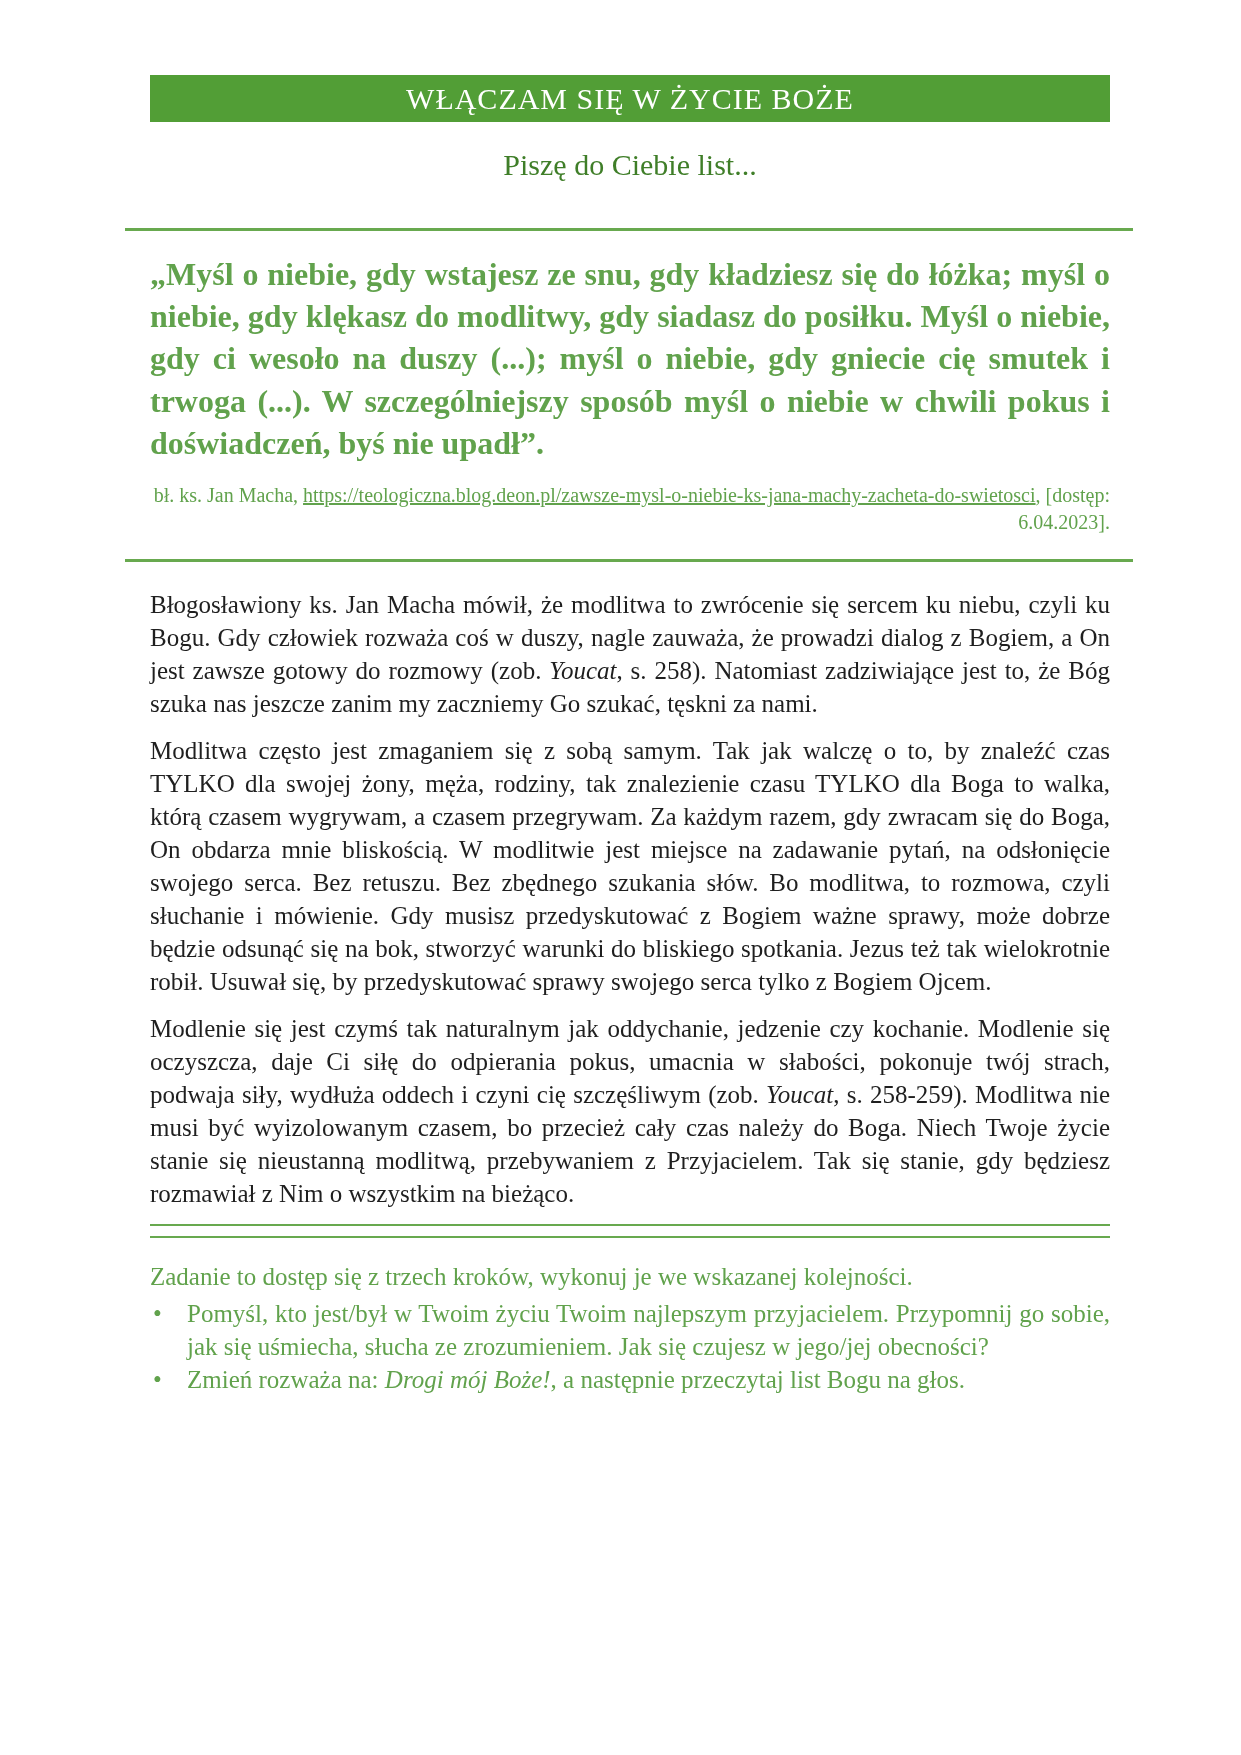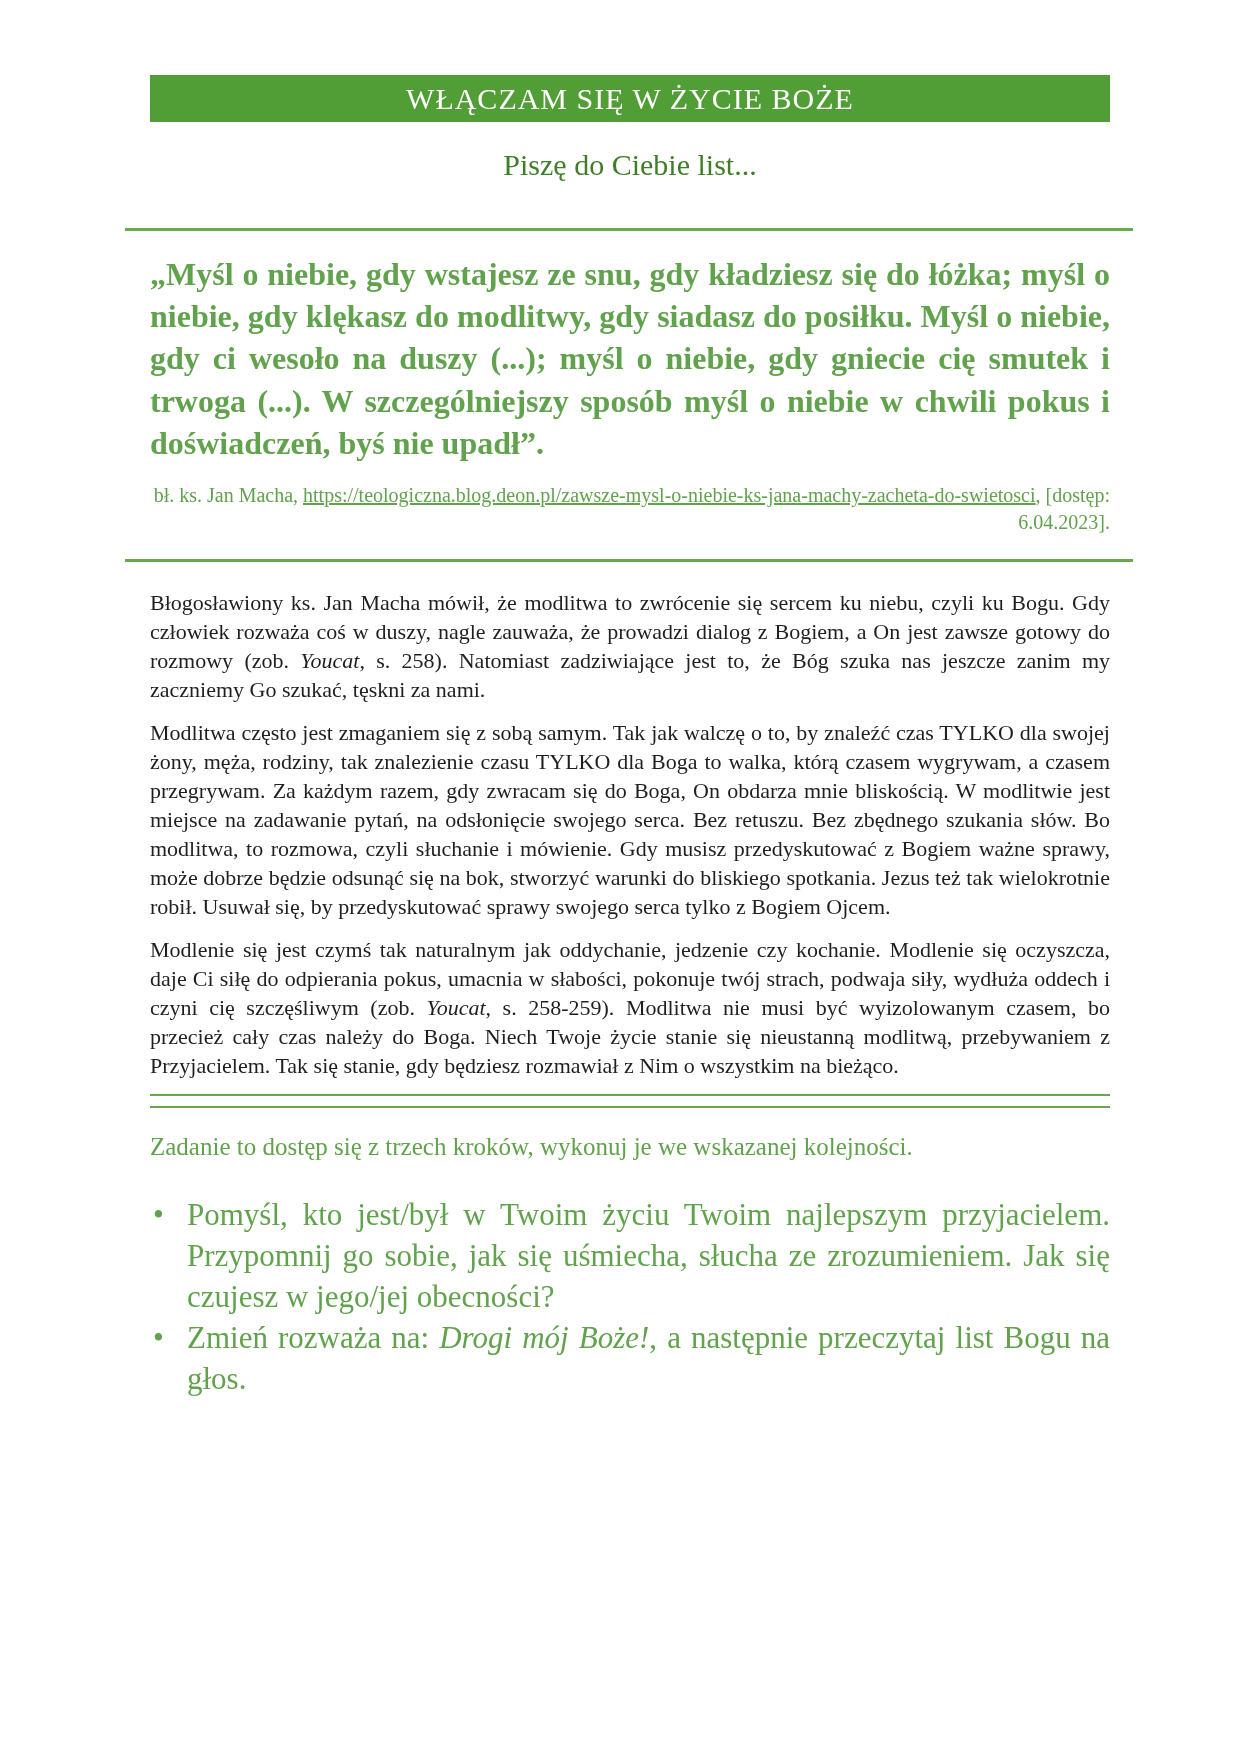--- a/index.html
+++ b/index.html
@@ -54,21 +54,21 @@
     line-height: 1.32;
     text-align: right;
   }
   .attribution a {
     color: inherit;
     text-decoration: underline;
     word-break: break-word;
   }
   .body-text {
     margin: 26px 131px 0 150px;
-    font-size: 22px;
+    font-size: 25px;
     line-height: 1.32;
     text-align: justify;
   }
   .body-text p { margin: 0 0 14px 0; }
   .it { font-style: italic; }
   .task-rule {
     margin: 14px 131px 0 150px;
     border: none;
     border-top: 2px solid var(--rule-green, #68a94f);
     height: 0;
@@ -82,25 +82,25 @@
     font-weight: normal;
     letter-spacing: 1px;
   }
   .task-intro {
     margin: 22px 131px 0 150px;
     color: var(--text-green, #61a24c);
     font-size: 25px;
     line-height: 1.32;
   }
   .task-list {
-    margin: 32px 131px 0 150px;
+    margin: 4px 131px 0 150px;
     padding: 0;
     list-style: none;
     color: var(--text-green, #61a24c);
-    font-size: 31px;
+    font-size: 25px;
     line-height: 1.32;
     text-align: justify;
   }
   .task-list li { position: relative; padding-left: 37px; margin: 0; }
   .task-list li::before {
     content: "\2022";
     position: absolute;
     left: 3px;
     top: 0;
   }

